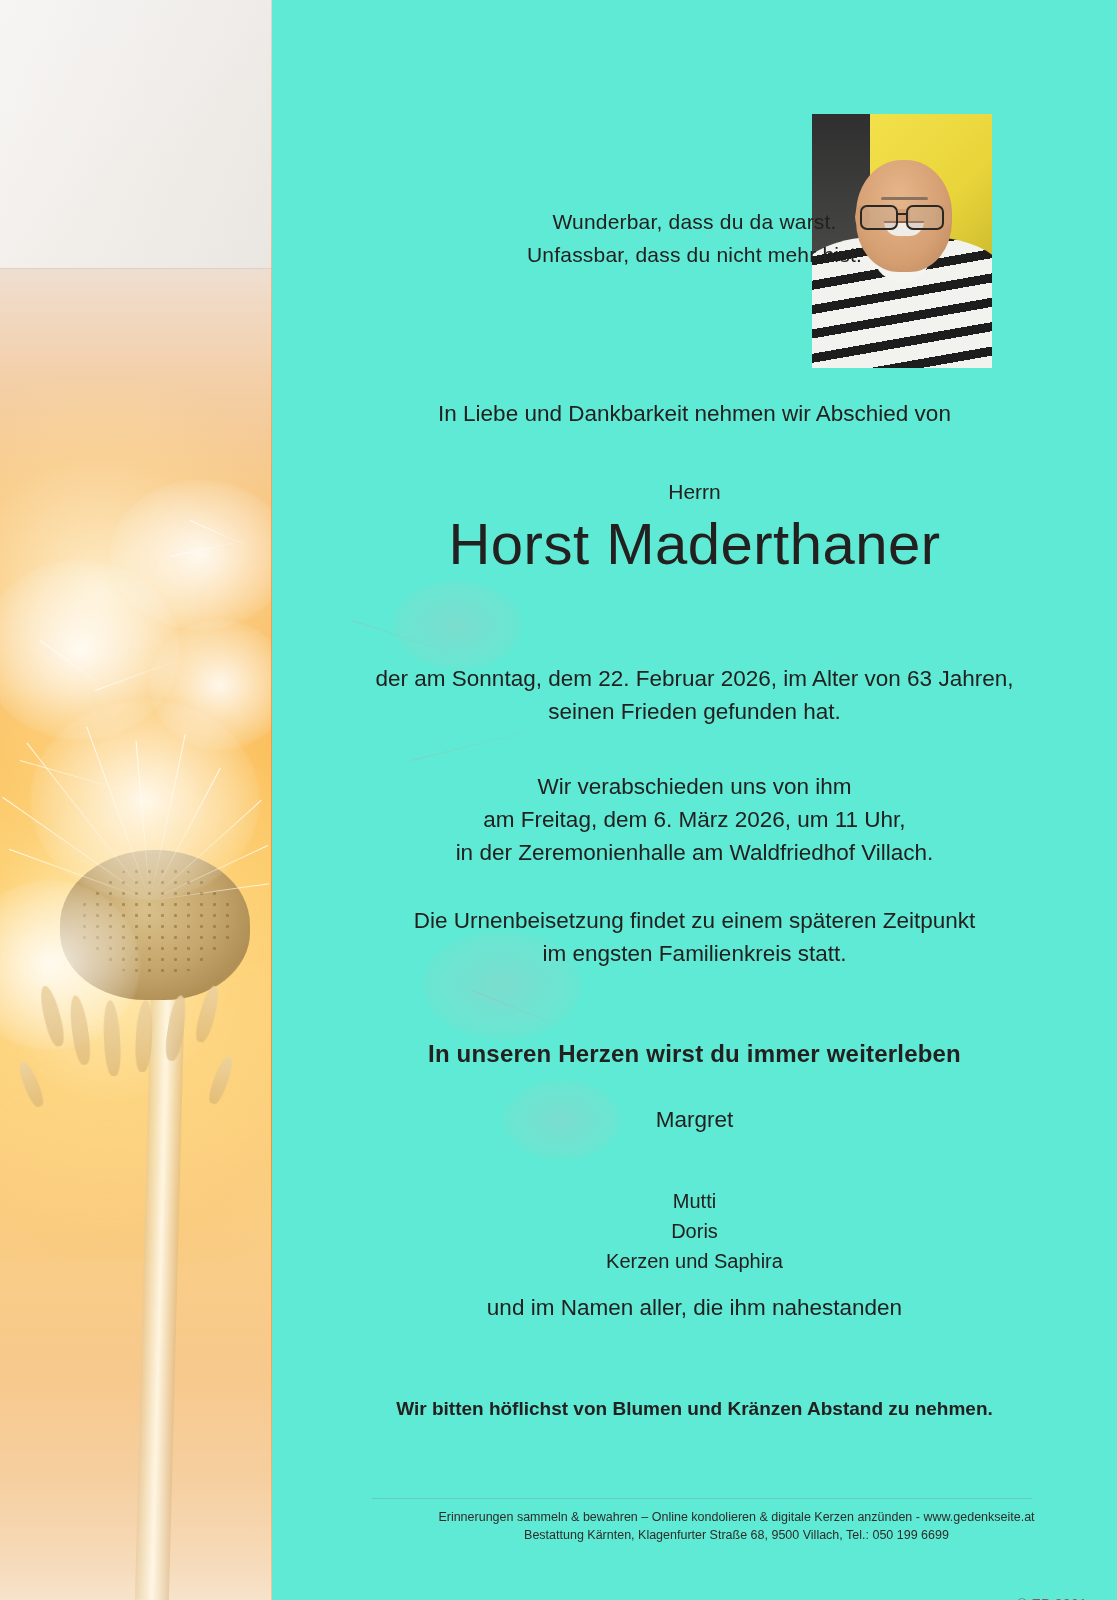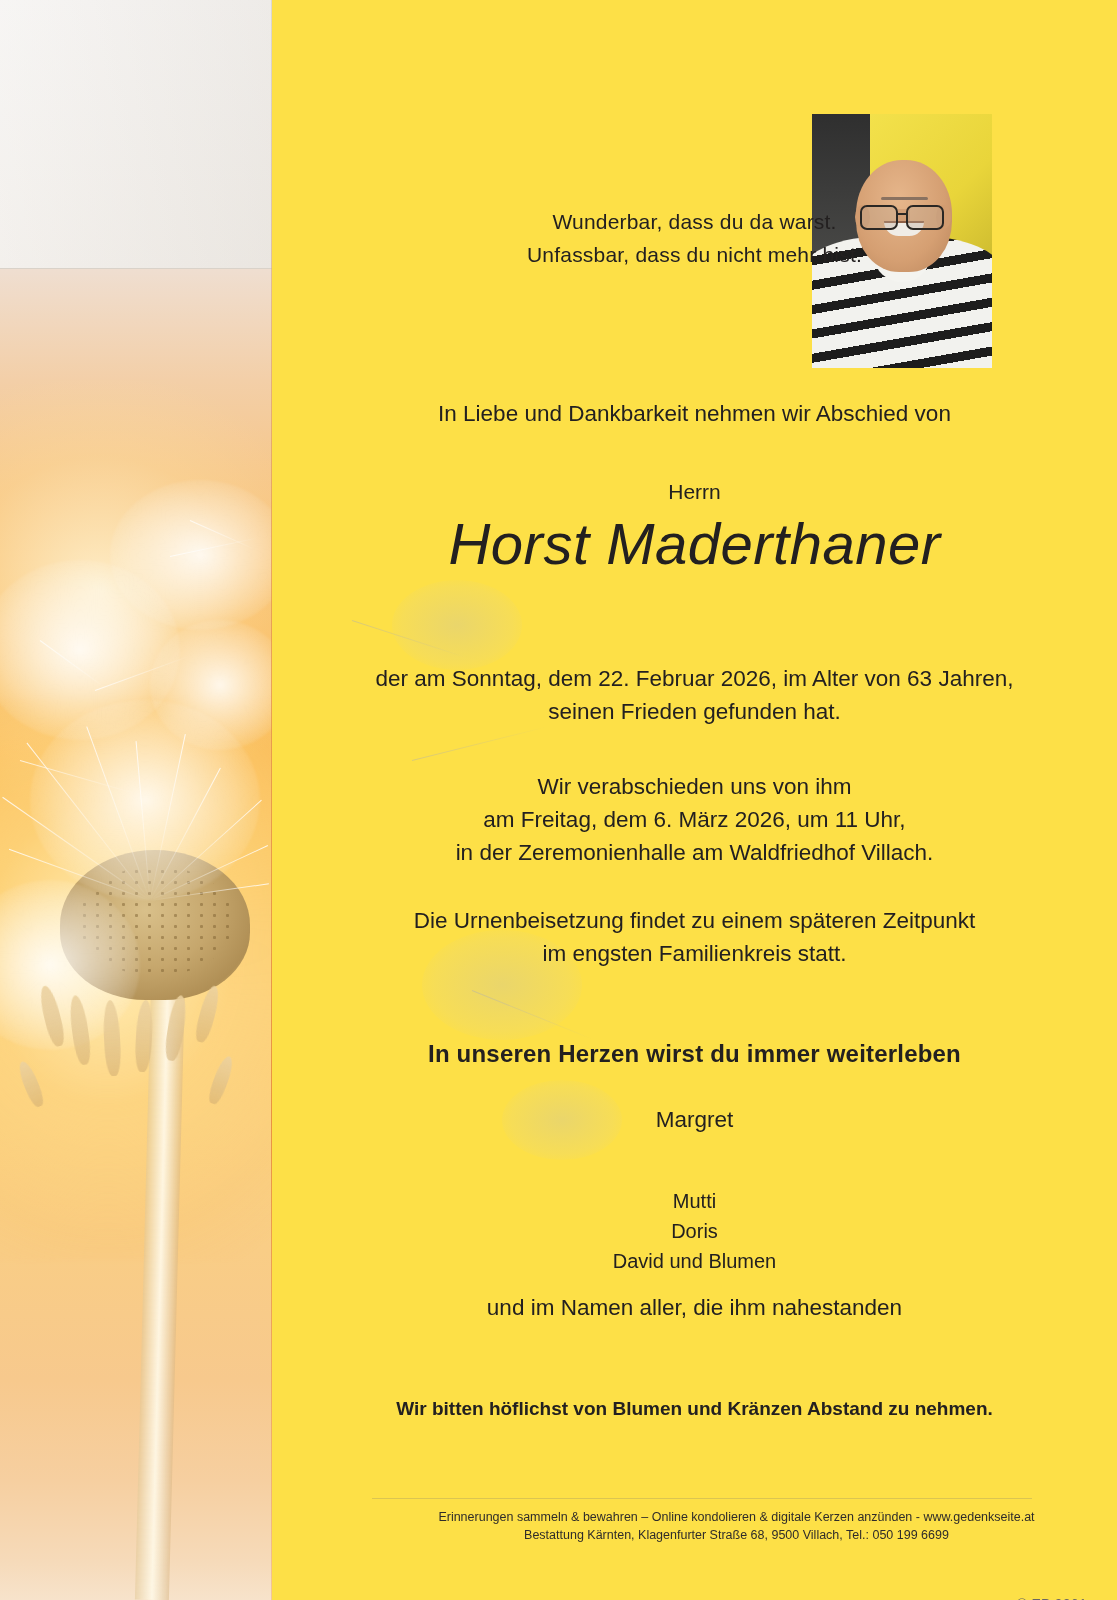--- a/index.html
+++ b/index.html
@@ -9,21 +9,21 @@
   }
   body {
     font-family: "Liberation Sans", sans-serif;
     color: #221f1d;
   }
   .page {
     position: relative;
     width: 1117px;
     height: 1600px;
     overflow: hidden;
-    background: #fde047;
+    background: #5eead4;
   }
 
   
   .art-column {
     position: absolute;
     left: 0;
     top: 0;
     width: 272px;
     height: 1600px;
     overflow: hidden;
@@ -303,21 +303,20 @@
   .honorific {
     top: 480px;
     font-size: 21px;
   }
   .name {
     top: 510px;
     font-size: 58px;
     line-height: 68px;
     letter-spacing: 0.5px;
     font-weight: 400;
-    font-style: italic;
   }
   .death-info {
     top: 662px;
     font-size: 22.5px;
     line-height: 33px;
   }
   .ceremony {
     top: 770px;
     font-size: 22.5px;
     line-height: 33px;
@@ -506,21 +505,21 @@
 
     <div class="text-block memorial">In unseren Herzen wirst du immer weiterleben</div>
 
     <div class="text-block family-a">
       <span class="line">Margret</span>
     </div>
 
     <div class="text-block family-b">
       <span class="line">Mutti</span>
       <span class="line">Doris</span>
-      <span class="line">David und Blumen</span>
+      <span class="line">Kerzen und Saphira</span>
     </div>
 
     <div class="text-block family-c">und im Namen aller, die ihm nahestanden</div>
 
     <div class="text-block flowers">Wir bitten höflichst von Blumen und Kränzen Abstand zu nehmen.</div>
 
     <div class="footer-rule"></div>
     <div class="footer">
       <span class="line">Erinnerungen sammeln &amp; bewahren – Online kondolieren &amp; digitale Kerzen anzünden - www.gedenkseite.at</span>
       <span class="line">Bestattung Kärnten, Klagenfurter Straße 68, 9500 Villach, Tel.: 050 199 6699</span>

